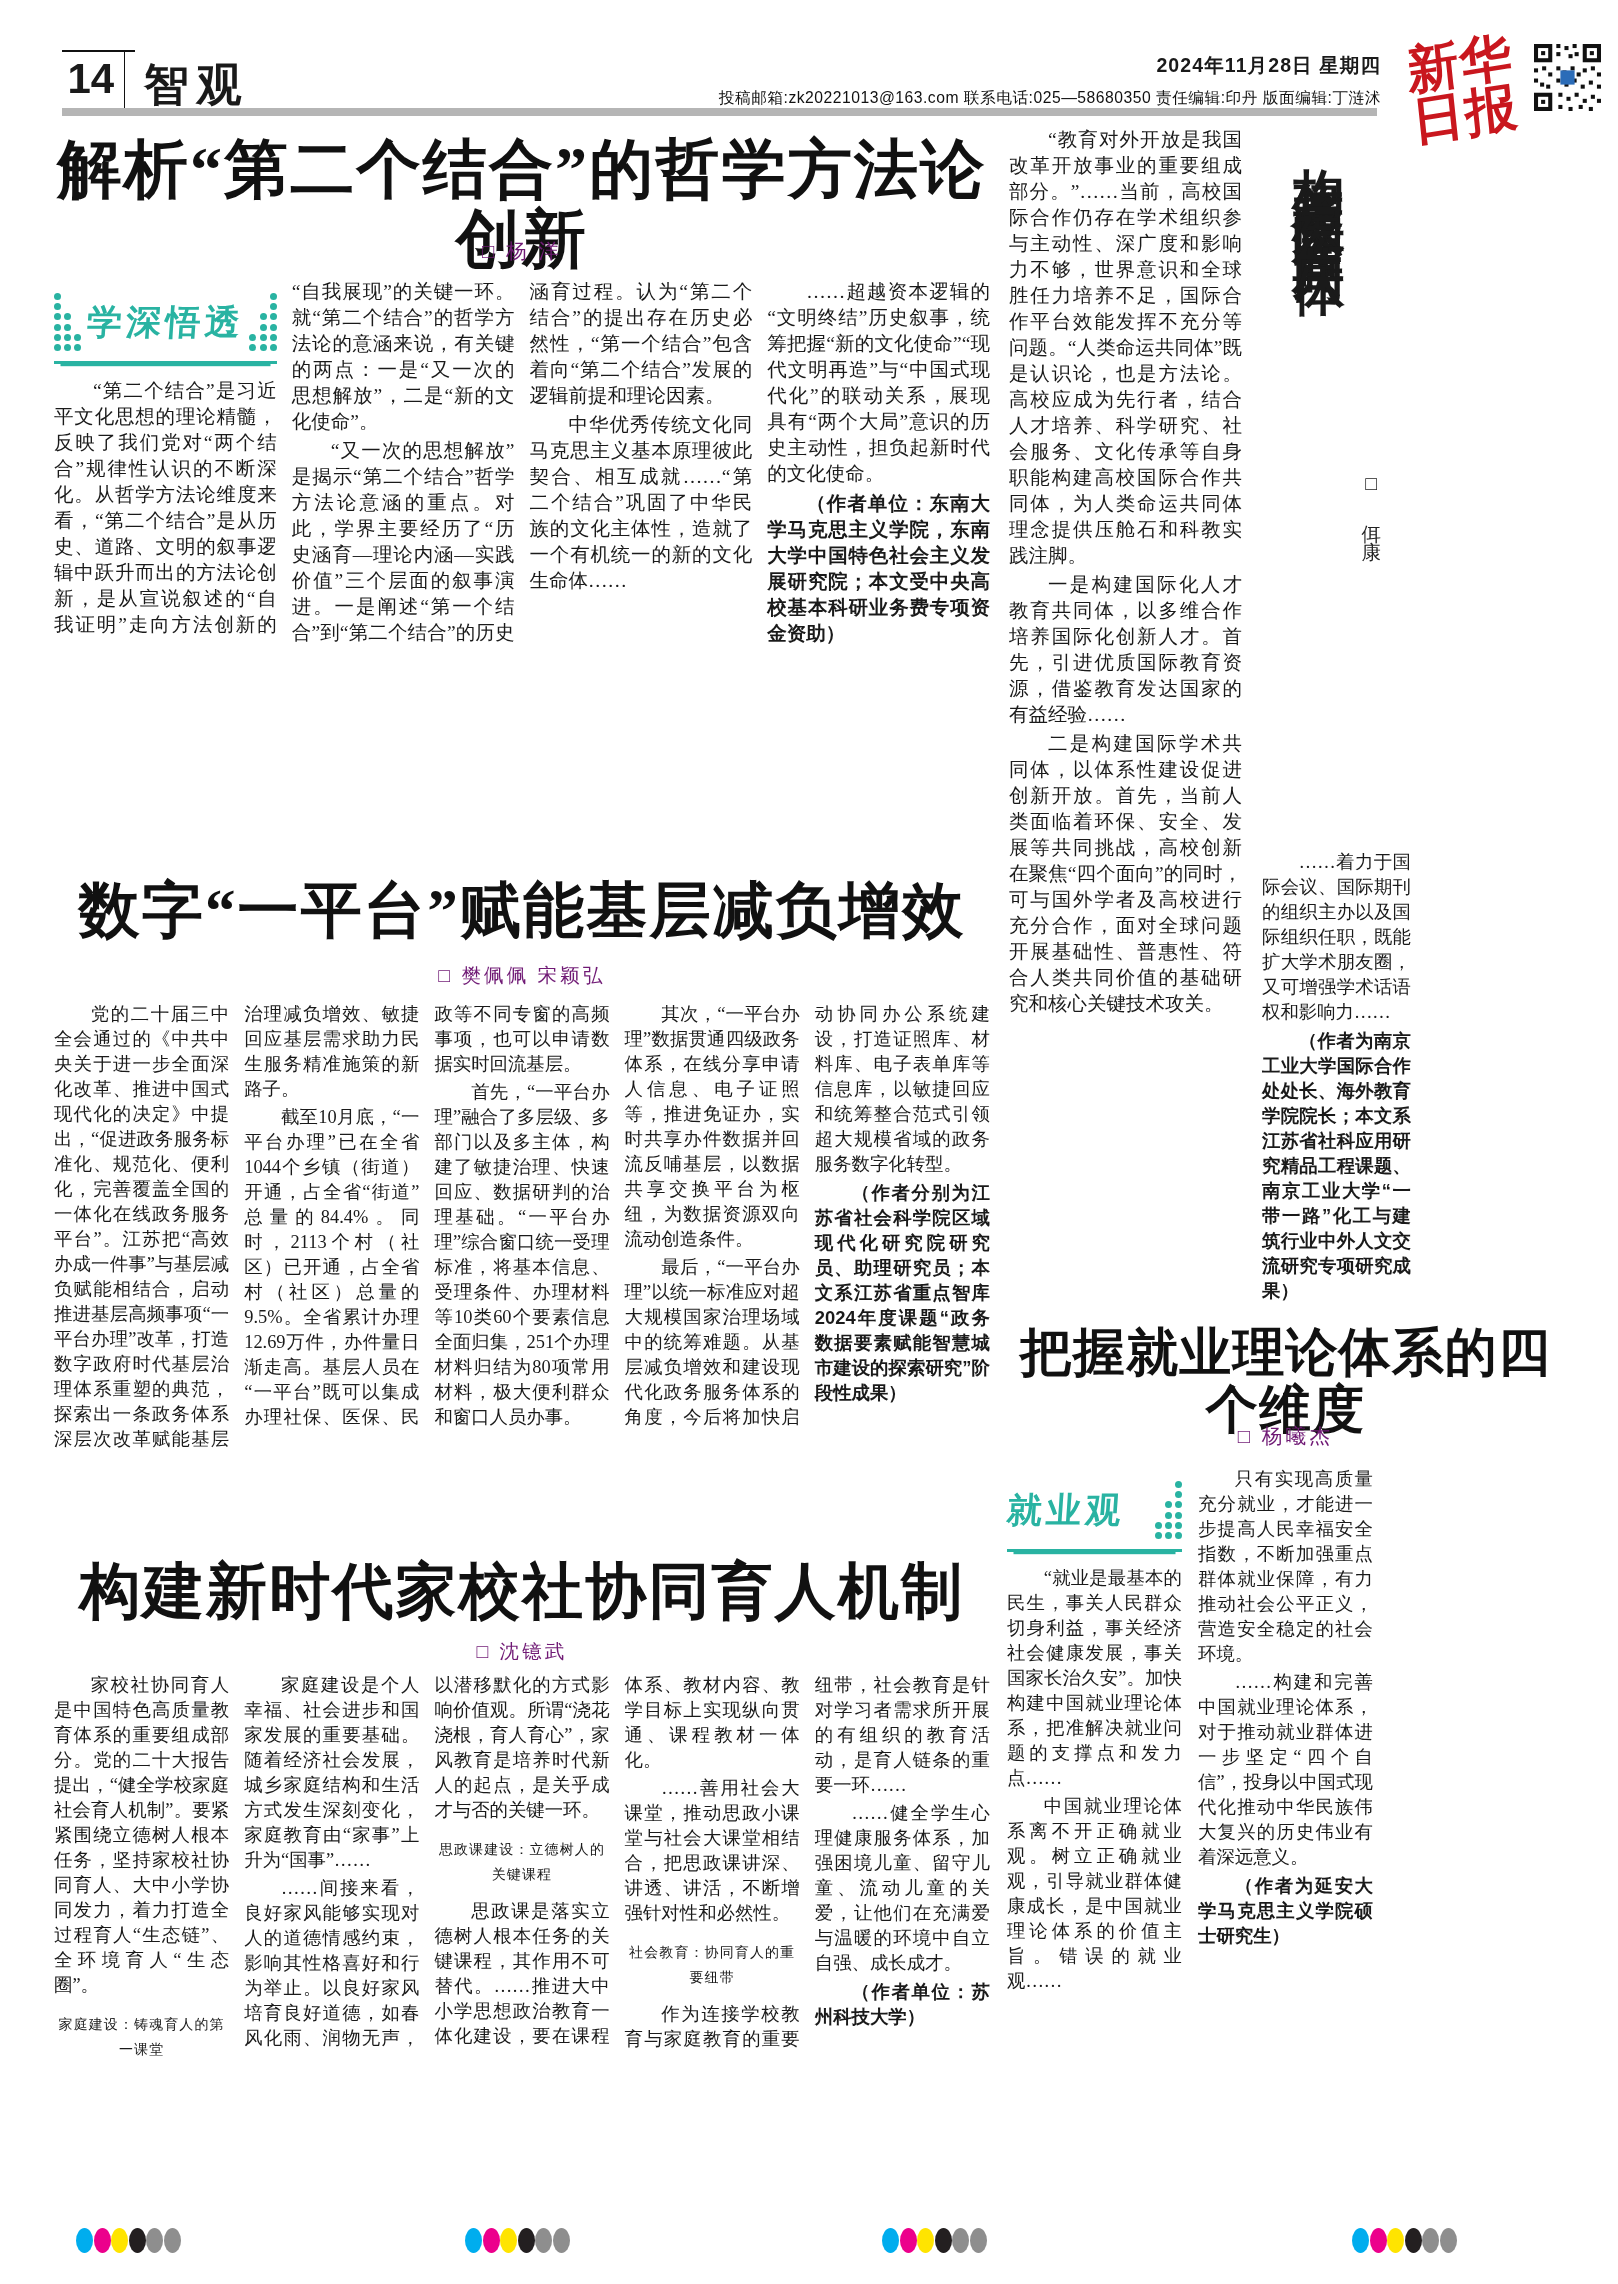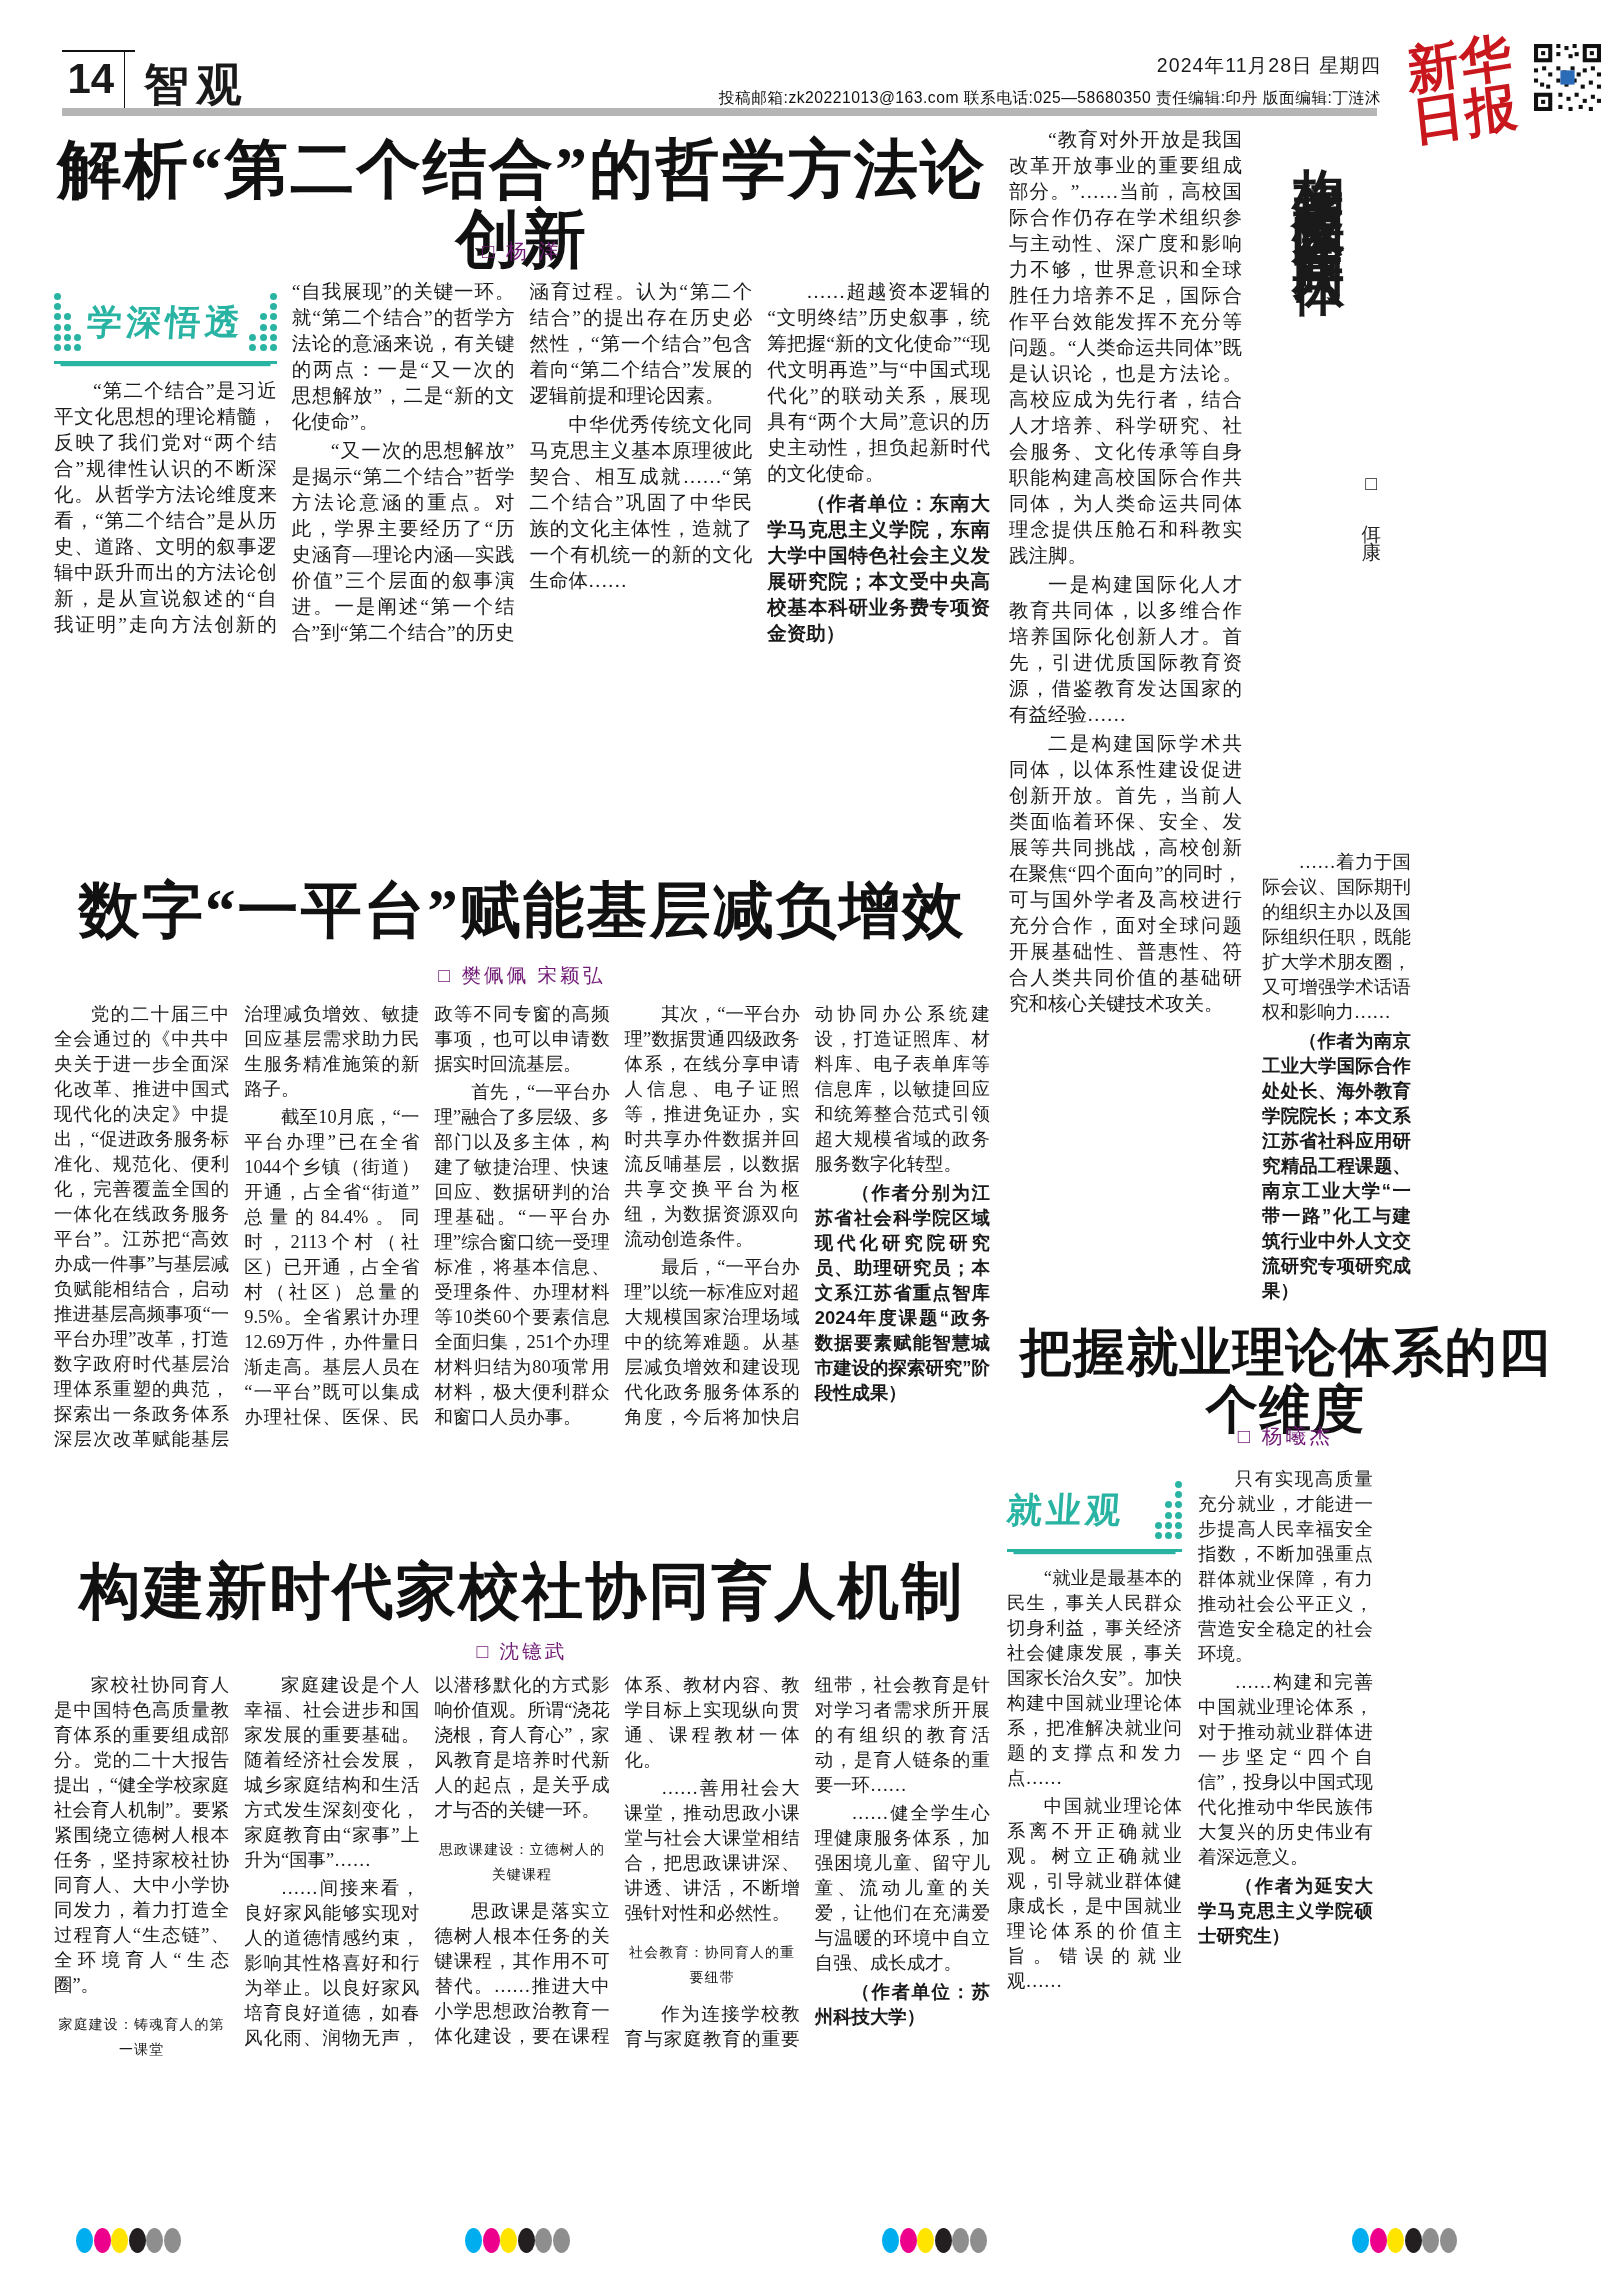--- a/index.html
+++ b/index.html
@@ -8,21 +8,21 @@
   .sheet { position:relative; width:1619px; height:2284px; background:#fff; overflow:hidden; }
 
   
   .masthead-row { position:absolute; left:0; top:0; width:100%; height:119px; }
   .pageno-block { position:absolute; left:62px; top:50px; display:flex; align-items:flex-start; }
   .pageno-rule-top { position:absolute; left:62px; top:50px; width:73px; height:2.2px; background:#111; }
   .pageno { font-size:42px; font-weight:700; line-height:1; padding:7.6px 9.7px 0 5.4px; font-family:"Liberation Sans","DejaVu Sans",sans-serif; }
   .pageno-vrule { width:1.6px; height:60px; background:#111; margin-top:2.2px; }
   .section-name { font-size:45px; font-weight:900; letter-spacing:7.6px; padding:5.4px 0 0 18.4px; font-family:"Liberation Sans","DejaVu Sans",sans-serif; }
   .head-meta { position:absolute; right:238px; top:52px; text-align:right; font-family:"Liberation Sans","DejaVu Sans",sans-serif; }
-  .head-date { font-size:19.5px; font-weight:400; letter-spacing:1.1px; }
+  .head-date { font-size:19.5px; font-weight:700; letter-spacing:1.1px; }
   .head-contact { font-size:15.7px; margin-top:8.7px; letter-spacing:0.5px; color:#111; }
   .gray-bar { position:absolute; left:62px; top:108px; width:1315px; height:8px; background:#b5b5b5; }
   .masthead-logo { position:absolute; right:89px; top:39px; width:135px; text-align:center;
       font-size:52px; font-weight:900; color:#c9171e; line-height:0.98; transform:rotate(-6deg) skewY(-3deg);
       font-family:"Liberation Serif","DejaVu Serif",serif; letter-spacing:1.1px; }
   .qr { position:absolute; right:18.4px; top:44px; width:67px; height:67px; }
 
   
   .art-title { position:absolute; text-align:center; font-weight:900; color:#111; letter-spacing:2.2px; line-height:1.1; }
   .byline { position:absolute; text-align:center; font-size:20.6px; letter-spacing:3.2px; color:#701a75; }

